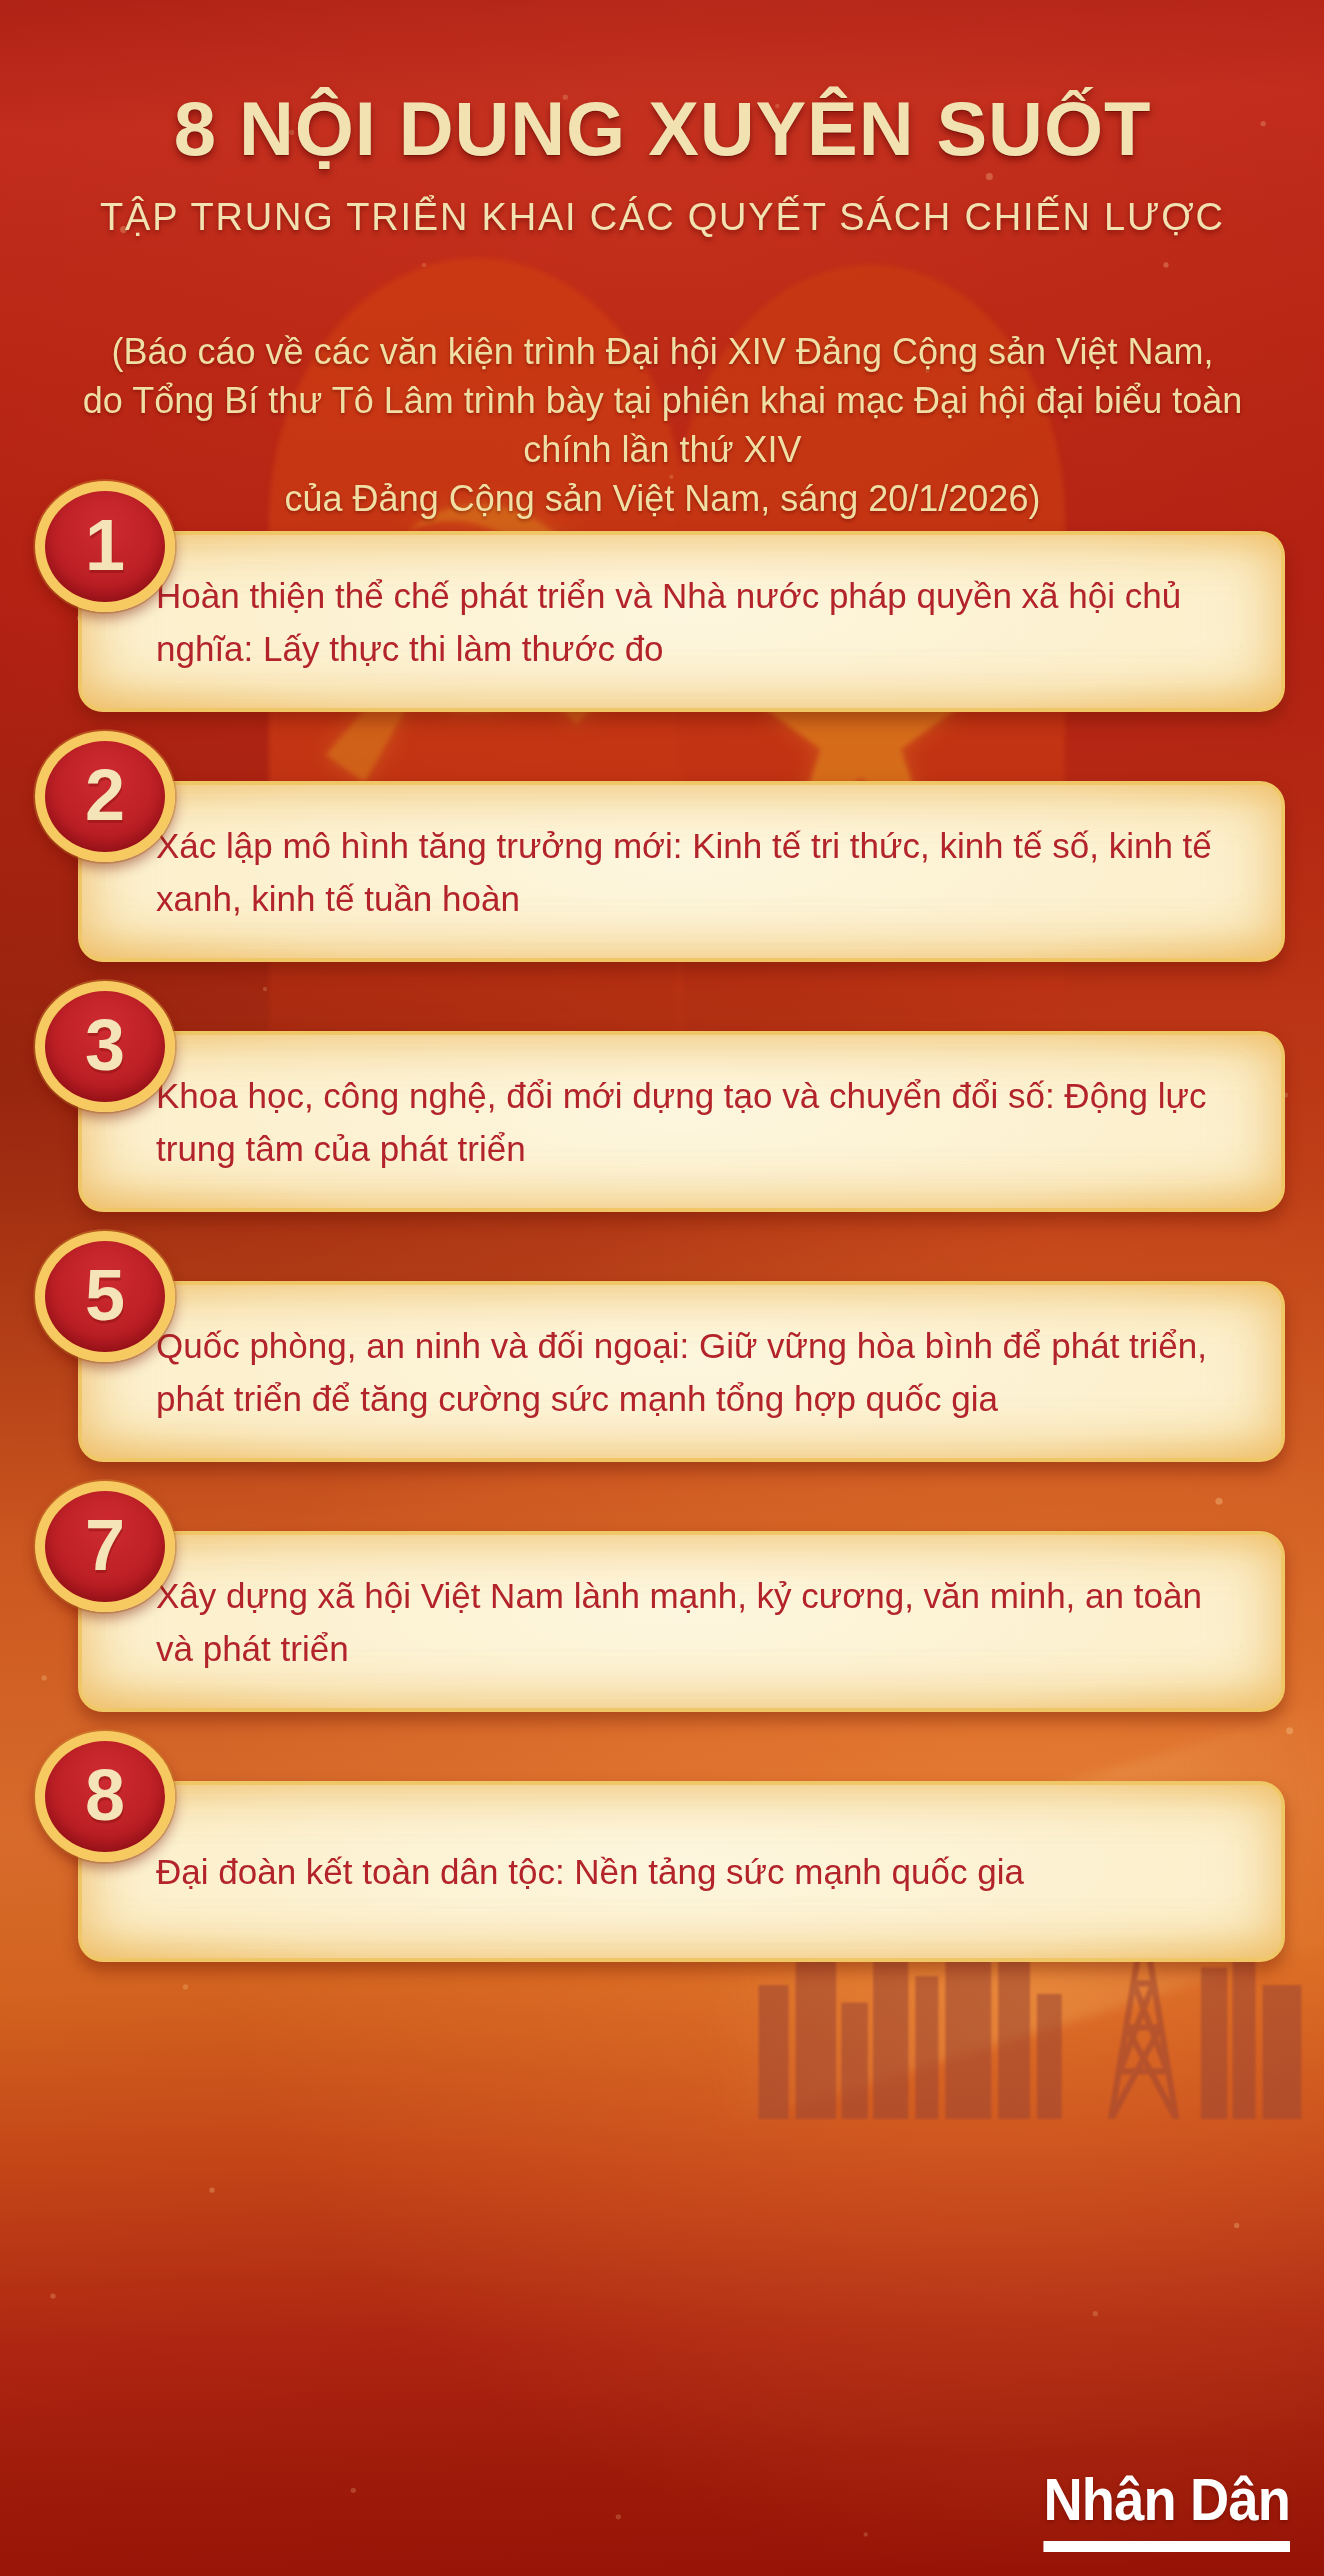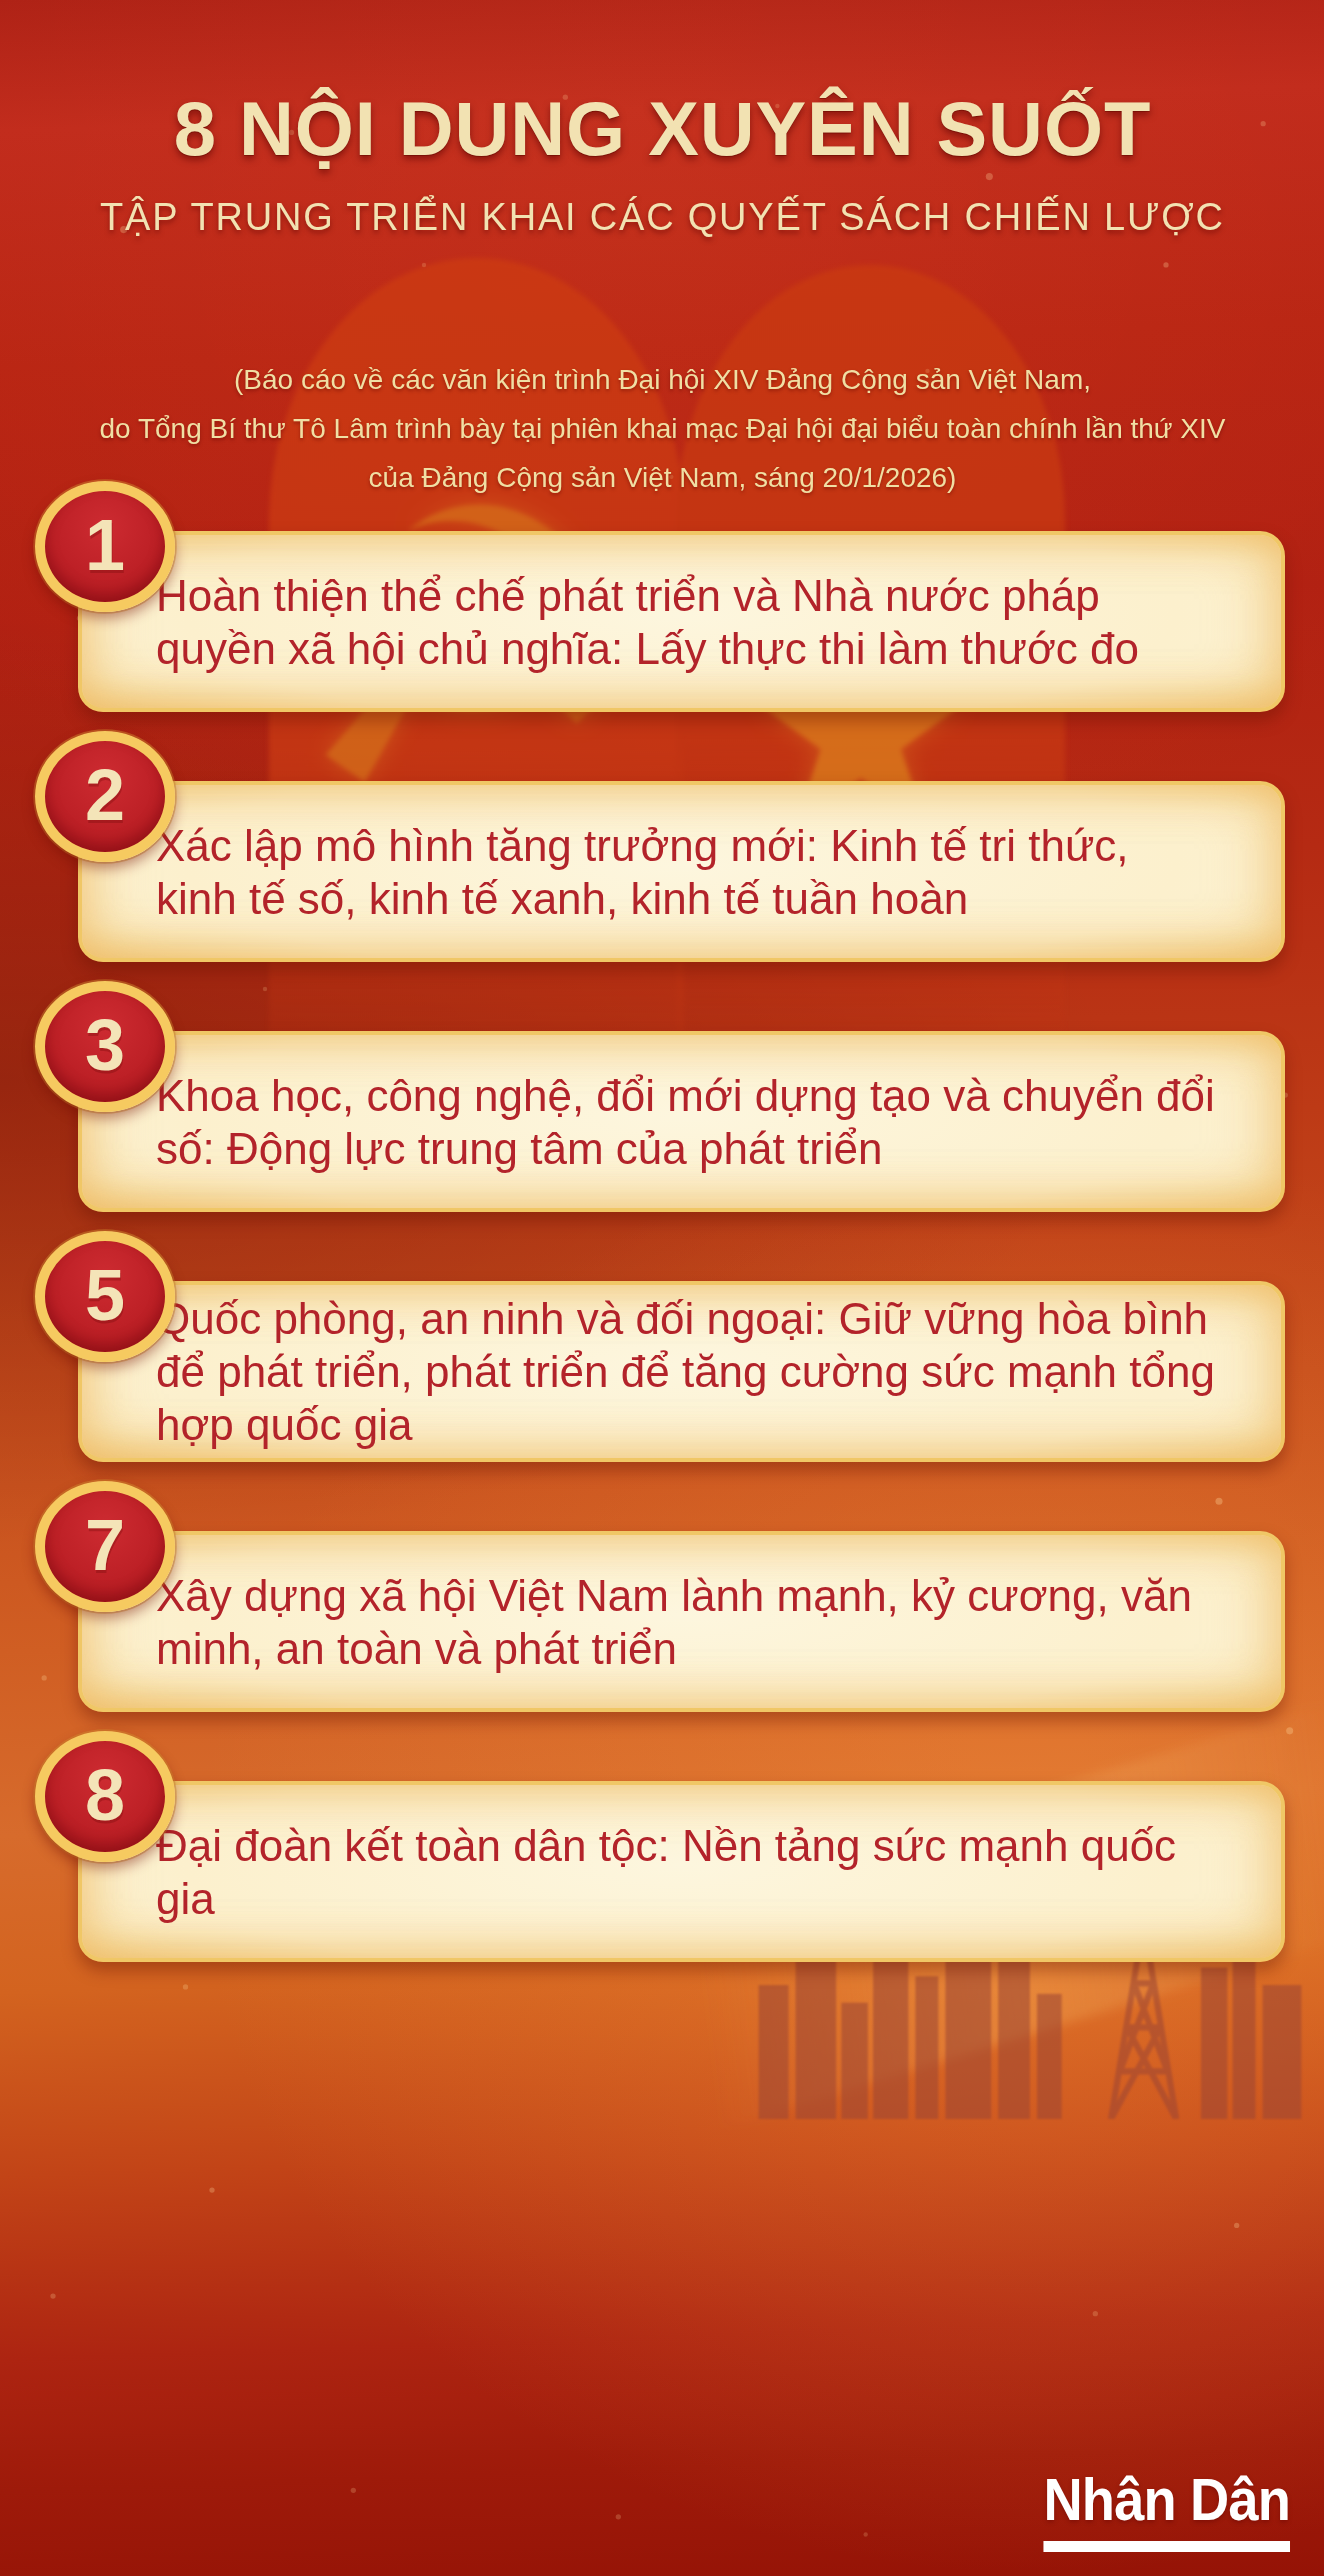--- a/index.html
+++ b/index.html
@@ -59,23 +59,23 @@
     color:#f2e2b2;
     text-shadow:0 3.5px 7px rgba(90,0,0,.55), 0 0.9px 0 rgba(120,20,0,.6);
   }
   .subtitle{
     margin:24px 0 0 0;
     font-size:38px;font-weight:normal;letter-spacing:1.8px;
     color:#f2e2b2;
     text-shadow:0 2.6px 5.3px rgba(90,0,0,.5);
   }
   .description{
-    margin:116px auto 0 auto;
+    margin:88px auto 0 auto;
     width:1166px;
-    font-size:28px;line-height:49px;
+    font-size:36px;line-height:49px;
     color:#f0dfa4;
     text-shadow:0 1.8px 3.5px rgba(90,0,0,.45);
   }
   .description span{display:block;}
   
   .items{position:absolute;top:481px;left:0;right:0;z-index:2;}
   .item{position:relative;height:250px;}
   .card{
     position:absolute;left:78px;right:40px;top:50px;height:173px;
     border-radius:25px;
@@ -86,21 +86,21 @@
     box-shadow:
       inset 0 0 41px rgba(236,180,92,.55),
       inset 23px 0 53px rgba(242,196,110,.35),
       inset -23px 0 53px rgba(242,196,110,.35),
       0 8.8px 16px rgba(100,15,0,.38);
   }
   .card-text{
     position:absolute;inset:0;
     display:flex;align-items:center;
     padding:0 60px 0 74px;
-    font-size:44px;line-height:53px;
+    font-size:35px;line-height:53px;
     color:#b3232a;
   }
   .badge{
     position:absolute;left:35px;top:0;
     width:120px;height:111px;
     border-radius:50%;
     border:10.6px solid #f6ca60;
     background:radial-gradient(circle at 50% 32%, #cd2b31 0%, #bd2026 55%, #a8161d 100%);
     box-shadow:0 6.2px 12.4px rgba(110,10,0,.45), 0 0 0 1.8px rgba(214,150,50,.45), inset 0 -7px 12.4px rgba(110,5,10,.45);
     display:flex;align-items:center;justify-content:center;

